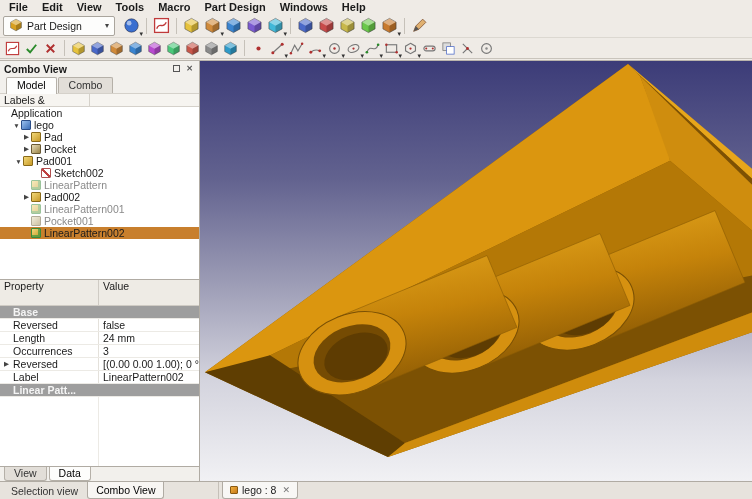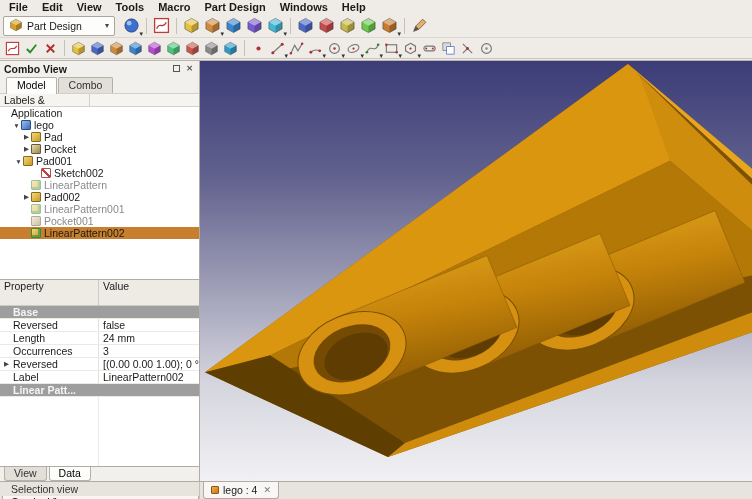--- a/index.html
+++ b/index.html
@@ -70,21 +70,21 @@
   #vd-tabs { height:15px; background:#f2f0ec; border-top:1px solid #b0aba3; display:flex; align-items:flex-start; padding-left:4px; }
   .vd-tab { font-size:10.5px; padding:0 9px 1px; border:1px solid #b5b0a8; border-top:none; background:#e2deD8; border-radius:0 0 3px 3px; margin-right:2px; color:#333; }
   .vd-tab.active { background:#fdfdfc; color:#000; }
 
   
   #viewport { position:relative; flex:1; background:linear-gradient(180deg,#3c3c78 0%, #62628f 28%, #9a9ab4 52%, #d4d4de 76%, #f1f1f4 100%); overflow:hidden; }
   #scene { position:absolute; inset:0; width:100%; height:100%; display:block; }
 
   
   #bottombar { position:absolute; left:0; right:0; bottom:0; height:18px; background:#e7e3dd; border-top:1px solid #b0aba3; display:flex; font-size:10.5px; }
-  #panel-tabs { width:200px; display:flex; align-items:stretch; padding-left:2px; border-right:1px solid #c5c0b8;flex-direction:column; }
+  #panel-tabs { width:219px; display:flex; align-items:stretch; padding-left:2px; border-right:1px solid #c5c0b8; }
   .ptab { display:flex; align-items:center; padding:0 8px; color:#333; border:1px solid transparent; }
   .ptab.active { background:#f8f6f3; border:1px solid #b0aba3; border-top:none; border-radius:0 0 3px 3px; color:#000; }
   #doc-tabs { flex:1; display:flex; align-items:stretch; padding-left:3px; }
   .doc-tab { display:flex; align-items:center; gap:4px; padding:0 7px; background:#f8f7f5; border:1px solid #b0aba3; border-top:none; border-radius:0 0 3px 3px; }
   .doc-icon { width:8px; height:8px; border-radius:1px; background:linear-gradient(135deg,#f0b040,#c87a18); border:1px solid #8a5a12; }
   .doc-close { color:#777; font-size:9px; margin-left:2px; }
 </style>
 </head>
 <body>
 
@@ -560,19 +560,19 @@
   </div>
 
   <div id="bottombar">
     <div id="panel-tabs">
         <span class="ptab">Selection view</span>
         <span class="ptab active">Combo View</span>
       </div>
     <div id="doc-tabs">
       <span class="doc-tab">
         <span class="doc-icon"></span>
-        <span>lego : 4</span>
+        <span>lego : 8</span>
         <span class="doc-close">✕</span>
       </span>
     </div>
   </div>
 
 </div>
 
 </body></html>

